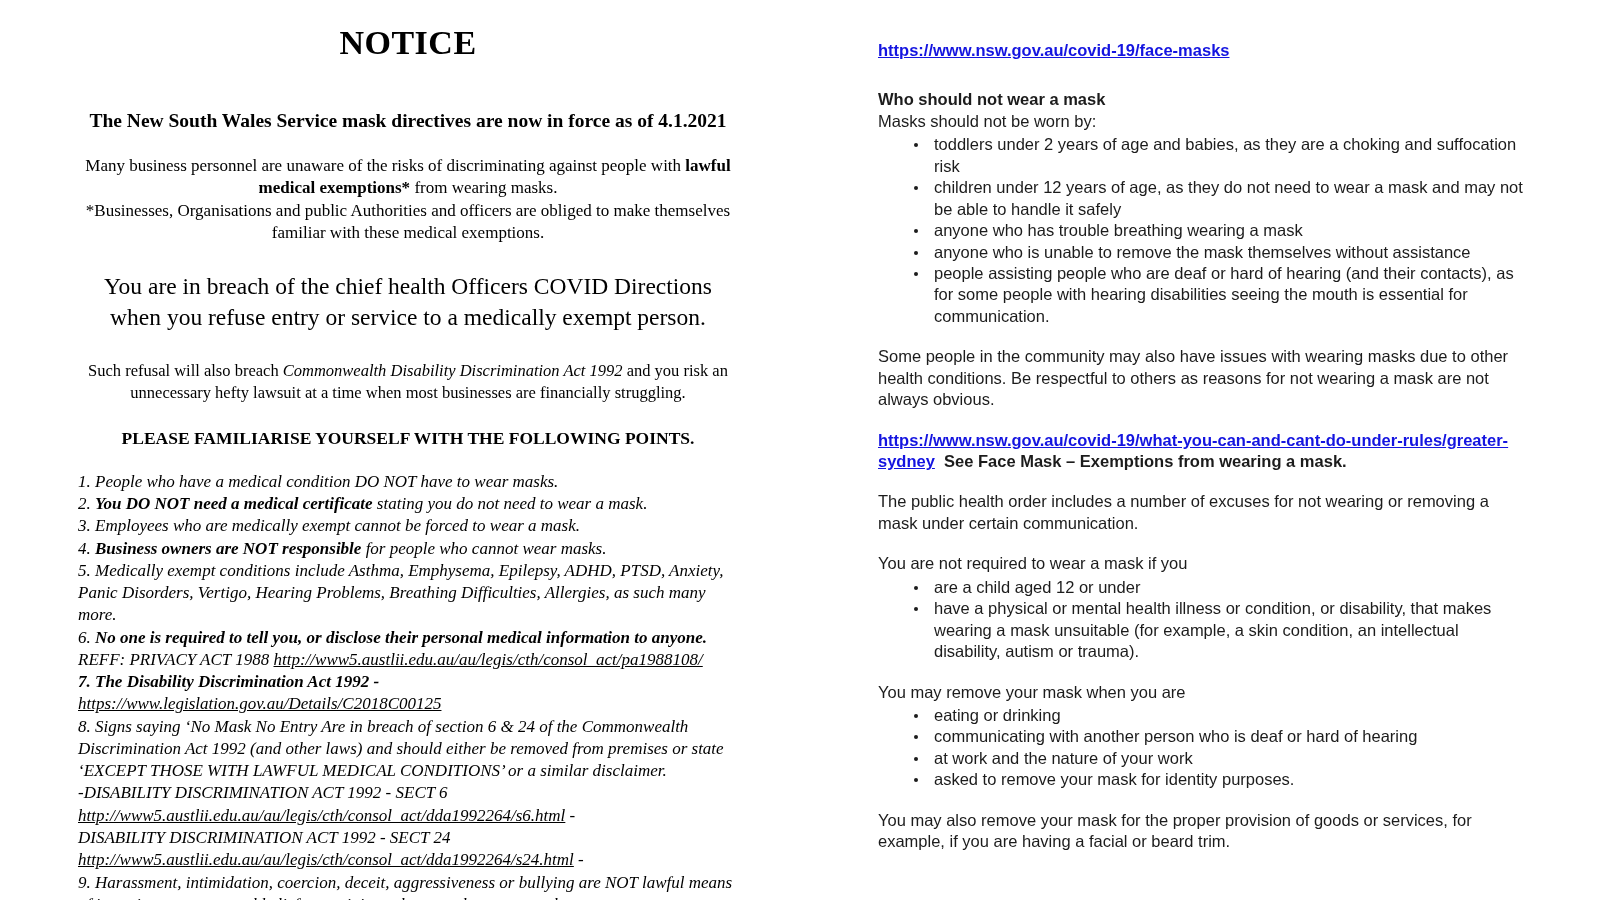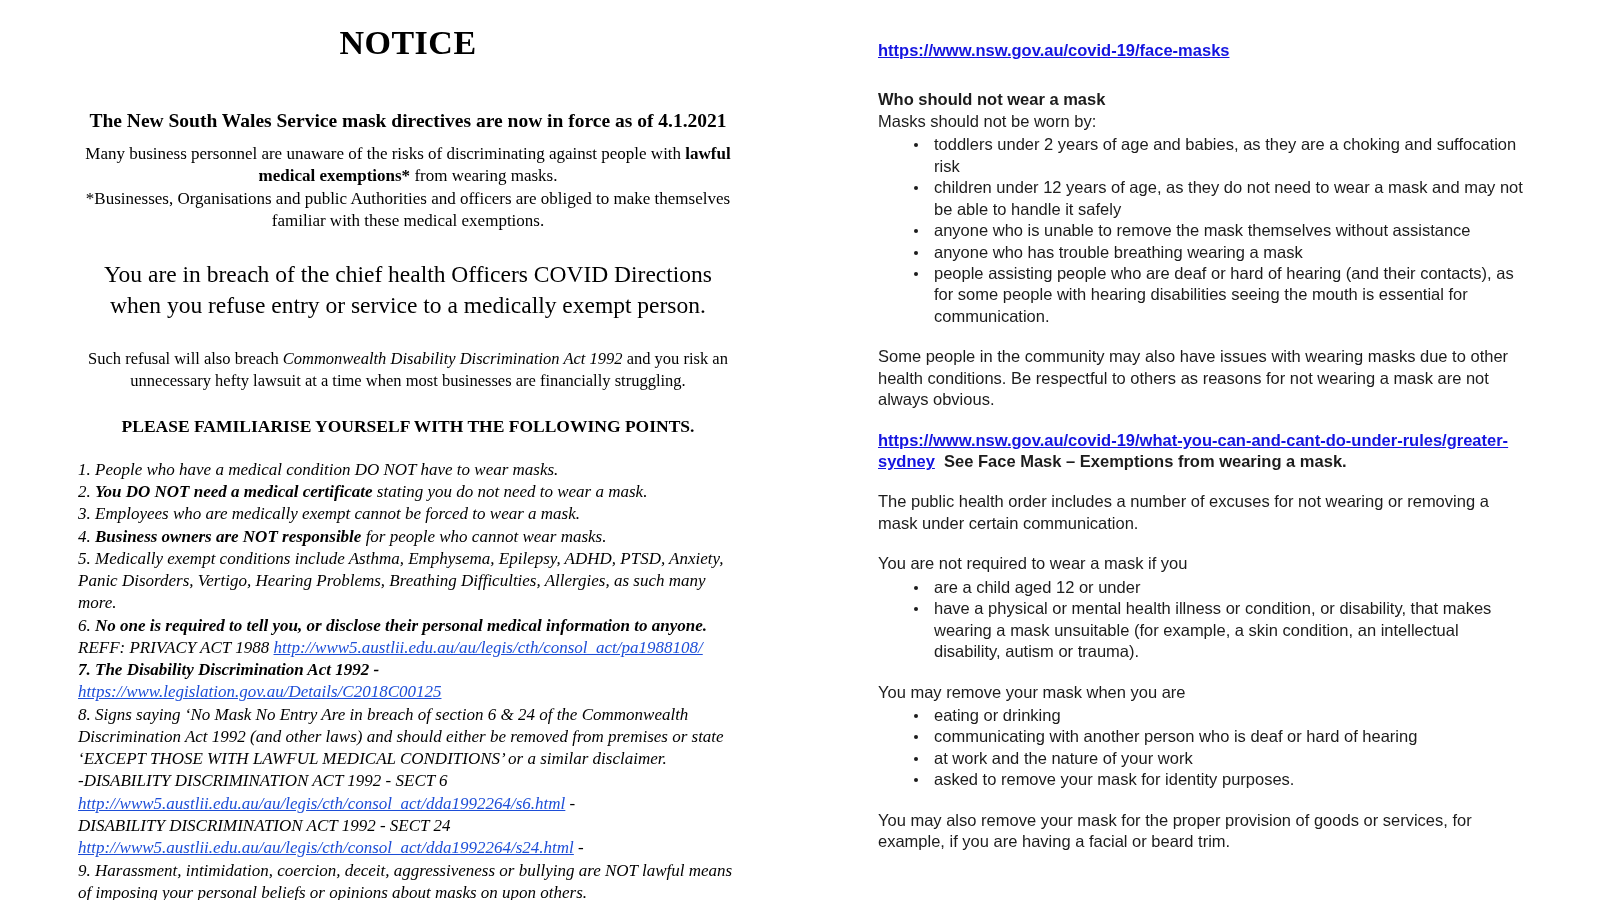--- a/index.html
+++ b/index.html
@@ -42,21 +42,21 @@
     text-align: center;
     font-size: 19.5px;
     font-weight: bold;
     margin: 48px 0 0 0;
     line-height: 1.2;
   }
   .para-center {
     text-align: center;
     font-size: 17px;
     line-height: 1.32;
-    margin: 10px 0 0 0;
+    margin: 22px 0 0 0;
   }
   .para-center.tight {
     margin-top: 0;
   }
   .breach-line {
     text-align: center;
     font-size: 23.5px;
     line-height: 1.34;
     margin: 26px 0 0 0;
   }
@@ -76,21 +76,21 @@
     margin: 22px 0 0 0;
     font-size: 17px;
     line-height: 1.31;
     text-align: left;
   }
   .points p {
     margin: 0;
     font-style: italic;
   }
   .lnk {
-    color: #1d4ed8;
+    color: #000000;
     text-decoration: underline;
     word-break: break-all;
   }
   .ital { font-style: italic; }
   b, .bold { font-weight: bold; }
 
   
   .col-right {
     width: 800px;
     box-sizing: border-box;
@@ -222,22 +222,22 @@
 
     <p class="r-para"><a class="weblink" href="#">https://www.nsw.gov.au/covid-19/face-masks</a></p>
 
     <p class="r-head">Who should not wear a mask</p>
 
     <p class="r-para">Masks should not be worn by:</p>
 
     <ul class="r-list">
       <li>toddlers under 2 years of age and babies, as they are a choking and suffocation risk</li>
       <li>children under 12 years of age, as they do not need to wear a mask and may not be able to handle it safely</li>
+      <li>anyone who has trouble breathing wearing a mask</li>
       <li>anyone who is unable to remove the mask themselves without assistance</li>
-      <li>anyone who has trouble breathing wearing a mask</li>
       <li>people assisting people who are deaf or hard of hearing (and their contacts), as for some people with hearing disabilities seeing the mouth is essential for communication.</li>
     </ul>
 
     <p class="r-para r-gap">Some people in the community may also have issues with wearing masks due to other health conditions. Be respectful to others as reasons for not wearing a mask are not always obvious.</p>
 
     <p class="r-para r-gap"><a class="weblink" href="#">https://www.nsw.gov.au/covid-19/what-you-can-and-cant-do-under-rules/greater-sydney</a>&nbsp; <b>See Face Mask – Exemptions from wearing a mask.</b></p>
 
     <p class="r-para r-gap">The public health order includes a number of excuses for not wearing or removing a mask under certain communication.</p>
 
     <p class="r-para r-gap">You are not required to wear a mask if you</p>

